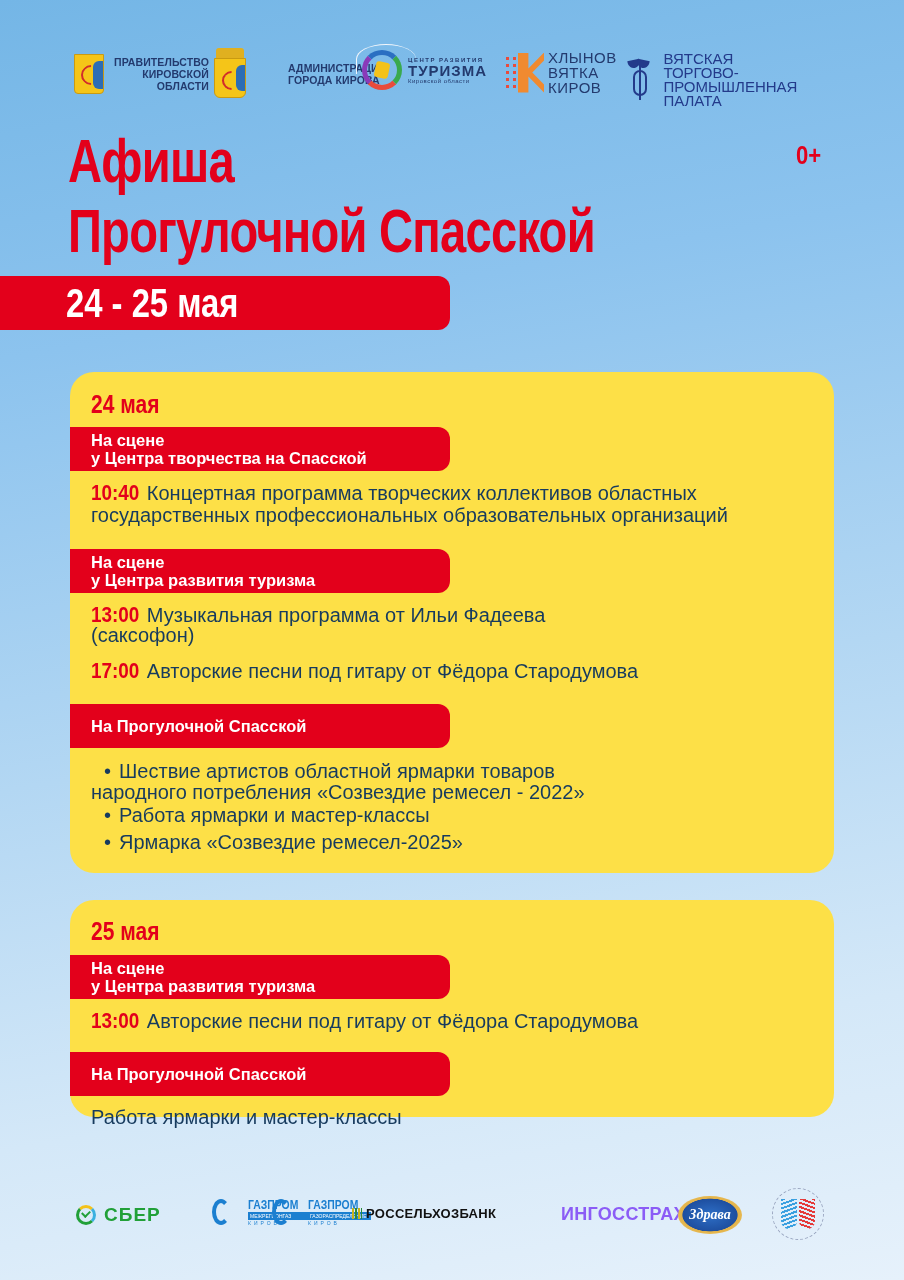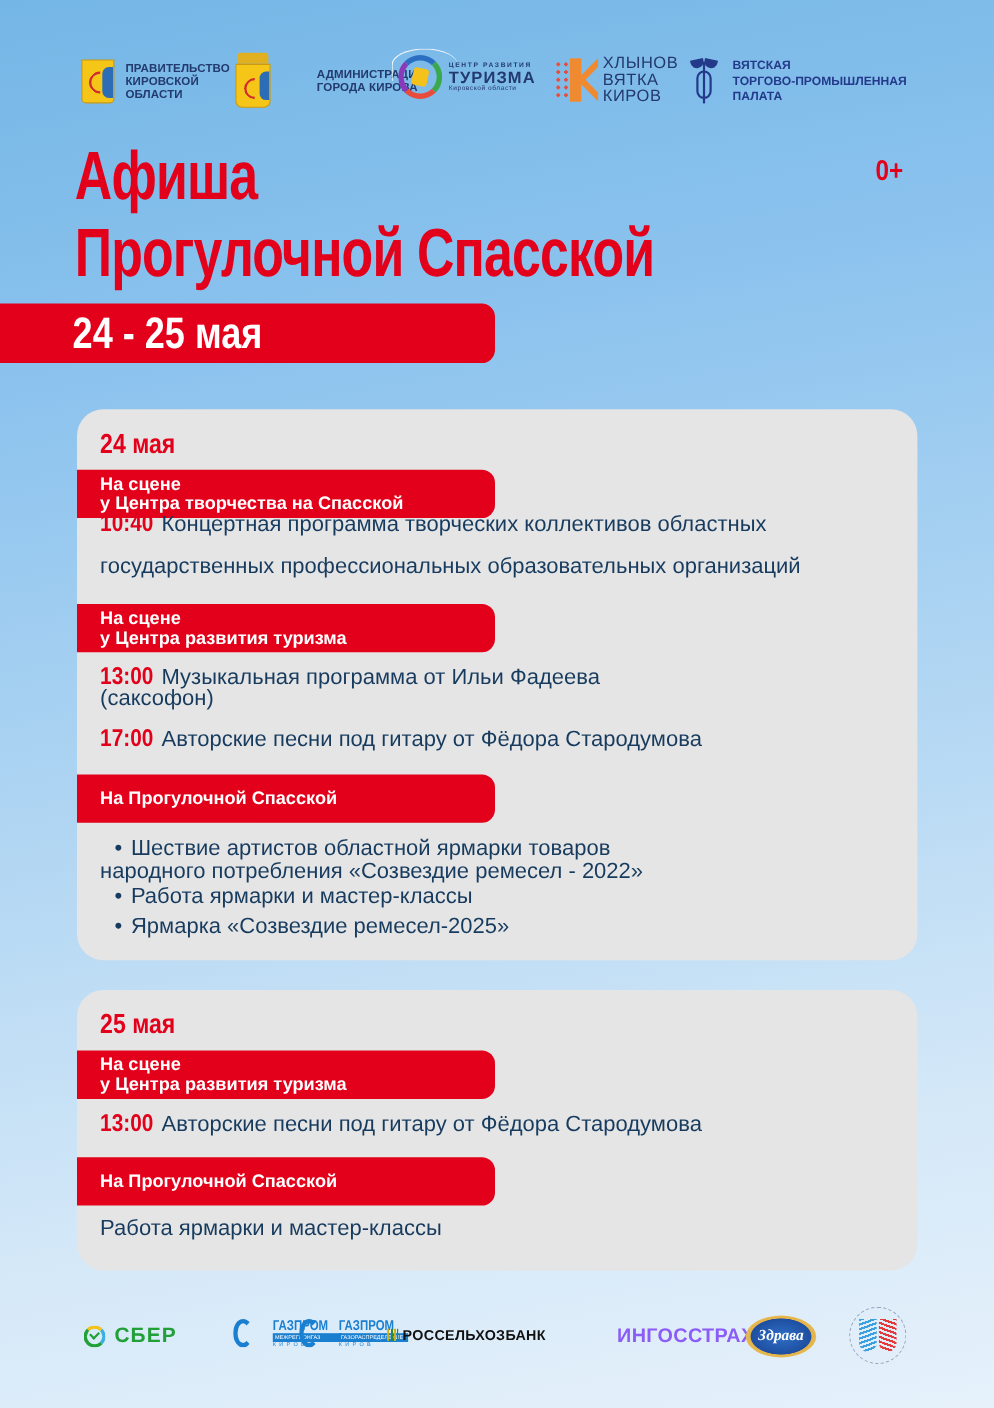--- a/index.html
+++ b/index.html
@@ -7,21 +7,21 @@
     body {
       position: relative;
       font-family: "Liberation Sans", sans-serif;
       background: linear-gradient(170deg, #74b6e6 0%, #8cc3ee 25%, #b3d7f3 55%, #d4e8f8 80%, #e6f1fb 100%);
     }
 
     
     .logos-top { position: absolute; top: 46px; left: 70px; width: 780px; height: 60px; }
     .logo { position: absolute; display: flex; align-items: center; }
     .logo-text { font-weight: 700; color: #233a6e; font-size: 10.5px; line-height: 12px; letter-spacing: 0.1px; }
-    .logo-kirov-gov { left: 4px; top: 8px; }
+    .logo-kirov-gov { left: 4px; top: 8px; text-align: right; }
     .logo-kirov-adm { left: 144px; top: 2px; gap: 32px; }
     .logo-tourism { left: 292px; top: 4px; }
     .logo-vyatka { left: 434px; top: 4px; }
     .logo-chamber { left: 558px; top: 6px; }
 
     .shield { width: 30px; height: 40px; background: #f5c518; border: 1px solid #c99a12; position: relative; border-radius: 0 0 4px 4px; margin-right: 10px; overflow: hidden; }
     .shield::before { content: ""; position: absolute; right: 0; top: 6px; width: 10px; height: 28px; background: #2d6db5; border-radius: 6px 0 0 6px; }
     .shield::after { content: ""; position: absolute; left: 6px; top: 10px; width: 16px; height: 16px; border: 2px solid #d12b2b; border-radius: 50%; border-right-color: transparent; border-bottom-color: transparent; transform: rotate(-45deg); }
     .crown-shield { width: 32px; height: 52px; position: relative; margin-right: 10px; }
     .crown-shield .crown { position: absolute; top: 0; left: 2px; width: 28px; height: 10px; background: #e0b020; border-radius: 3px 3px 0 0; }
@@ -41,21 +41,21 @@
     .vyatka-mark .dots { position: absolute; left: 0; top: 4px; width: 14px; height: 36px; background: radial-gradient(circle, #e94b3c 30%, transparent 32%) 0 0/7px 7px; }
     .vyatka-mark .k { position: absolute; left: 14px; top: 2px; width: 26px; height: 40px; background: #f08a30; clip-path: polygon(0 0, 40% 0, 40% 40%, 100% 0, 100% 20%, 55% 50%, 100% 80%, 100% 100%, 40% 60%, 40% 100%, 0 100%); }
     .vyatka-text { font-size: 15px; line-height: 15px; color: #233a6e; font-weight: 400; letter-spacing: 0.5px; }
 
     .chamber-mark { width: 24px; height: 44px; position: relative; margin-right: 14px; }
     .chamber-mark .staff { position: absolute; left: 11px; top: 4px; width: 2px; height: 38px; background: #233a8a; }
     .chamber-mark .wing { position: absolute; top: 2px; width: 12px; height: 8px; background: #233a8a; border-radius: 0 0 8px 8px; }
     .chamber-mark .wl { left: 0; transform: rotate(-12deg); }
     .chamber-mark .wr { right: 0; transform: rotate(12deg); }
     .chamber-mark .snake { position: absolute; left: 5px; top: 12px; width: 14px; height: 26px; border: 2px solid #233a8a; border-radius: 7px; }
-    .chamber-text { font-size: 11px; font-weight: 700; color: #233a8a; line-height: 14px; }
+    .chamber-text { font-size: 15px; font-weight: 400; color: #233a8a; line-height: 14px; }
 
     
     .title {
       position: absolute; left: 68px; top: 126px;
       font-family: "Liberation Sans", sans-serif; font-weight: 700;
       color: #e3001b; font-size: 62px; line-height: 70px;
       transform: scaleX(0.76); transform-origin: left top; letter-spacing: -1px;
       white-space: nowrap;
     }
     .age-badge {
@@ -67,24 +67,24 @@
       position: absolute; left: 0; top: 276px; width: 450px; height: 54px;
       background: #e3001b; border-radius: 0 12px 12px 0;
     }
     .date-banner span {
       position: absolute; left: 66px; top: 4px; color: #fff; font-weight: 700;
       font-size: 40px; line-height: 46px; transform: scaleX(0.82); transform-origin: left top; white-space: nowrap;
     }
 
     
     .card {
-      position: absolute; left: 70px; width: 764px; background: #e5e5e5; border-radius: 24px;
+      position: absolute; left: 70px; width: 764px; background: #fde047; border-radius: 24px;
     }
     .card-1 { top: 372px; height: 501px; }
-    .card-2 { top: 900px; height: 255px; }
+    .card-2 { top: 900px; height: 217px; }
 
     .day-title {
       position: absolute; left: 21px; color: #e3001b; font-weight: 700; font-size: 25px; line-height: 28px;
       transform: scaleX(0.84); transform-origin: left top; white-space: nowrap;
     }
     .venue {
       position: absolute; left: 0; width: 380px; background: #e3001b; border-radius: 0 12px 12px 0;
       color: #fff; font-weight: 700; font-size: 16.5px; line-height: 18px;
       padding: 0 0 0 21px; display: flex; flex-direction: column; justify-content: center;
     }
@@ -195,21 +195,21 @@
   <span>24 - 25 мая</span>
 </div>
 
 <div class="card card-1">
   <div class="day-title" style="top:18px">24 мая</div>
 
   <div class="venue" style="top:55px;height:44px">
     <span>На сцене</span>
     <span>у Центра творчества на Спасской</span>
   </div>
-  <div class="event" style="top:92px">
+  <div class="event" style="top:109px">
     <span class="time">10:40</span>
     <span>Концертная программа творческих коллективов областных</span>
   </div>
   <div class="event" style="top:132px">государственных профессиональных образовательных организаций</div>
 
   <div class="venue" style="top:177px;height:44px">
     <span>На сцене</span>
     <span>у Центра развития туризма</span>
   </div>
   <div class="event" style="top:231px">

